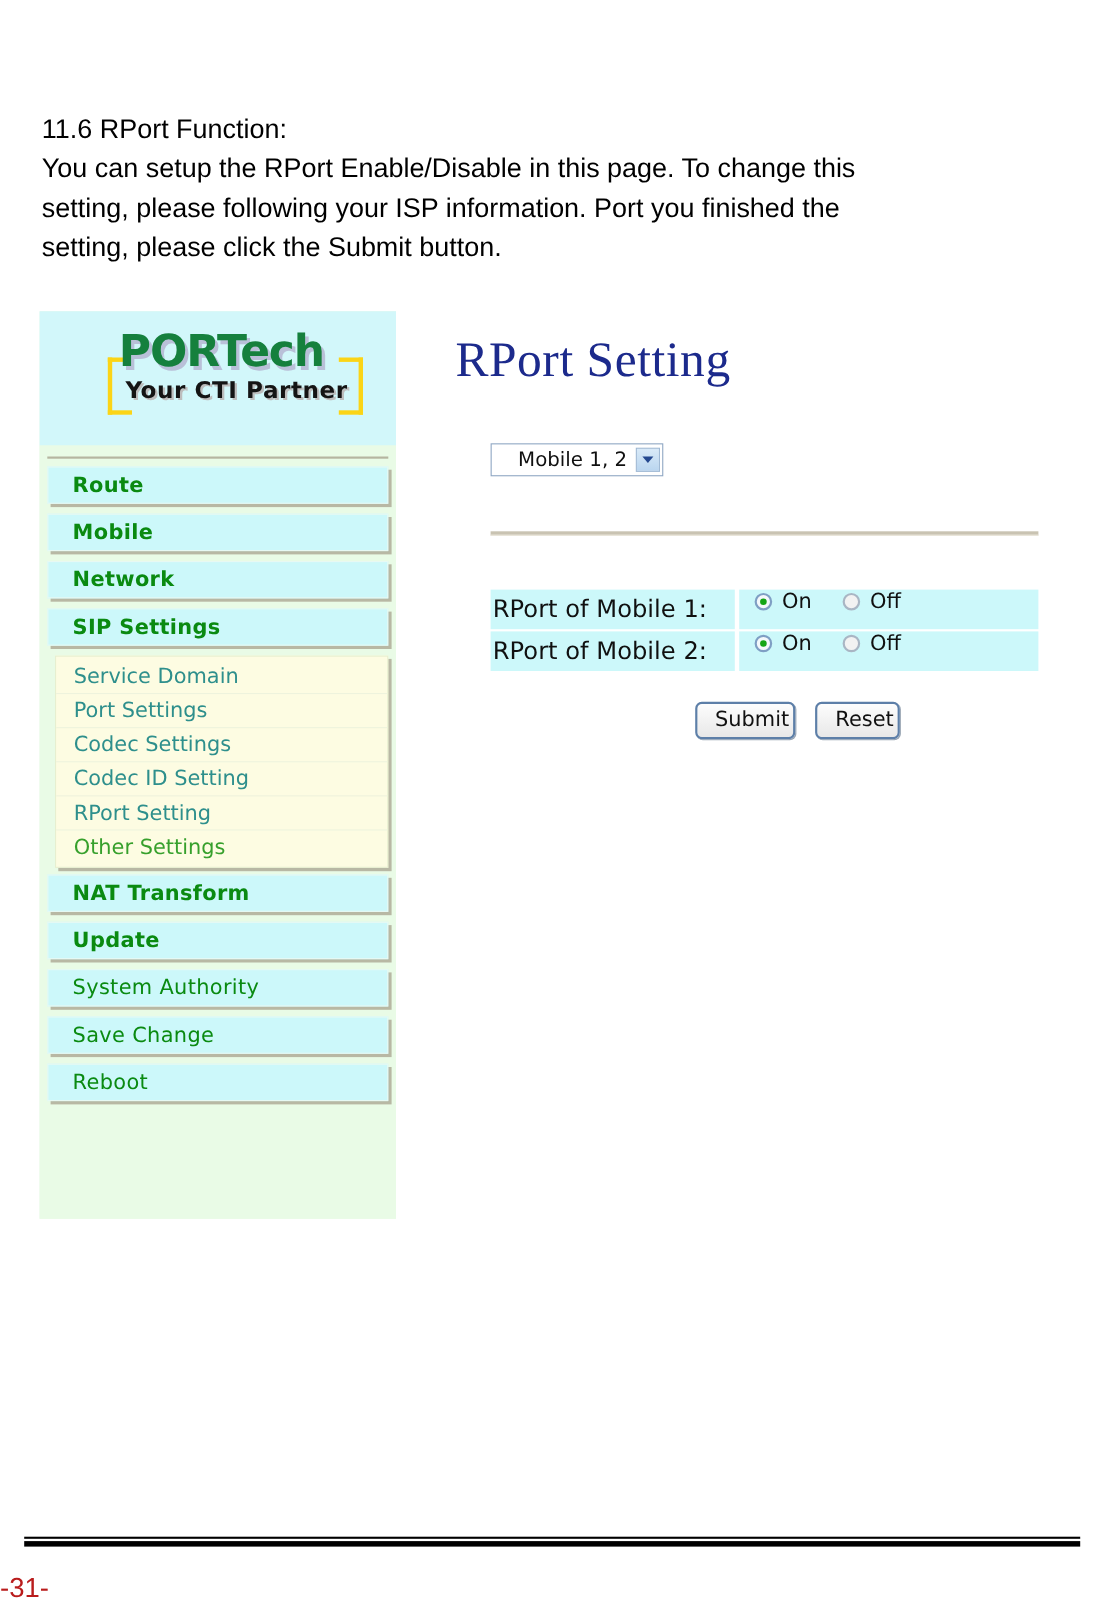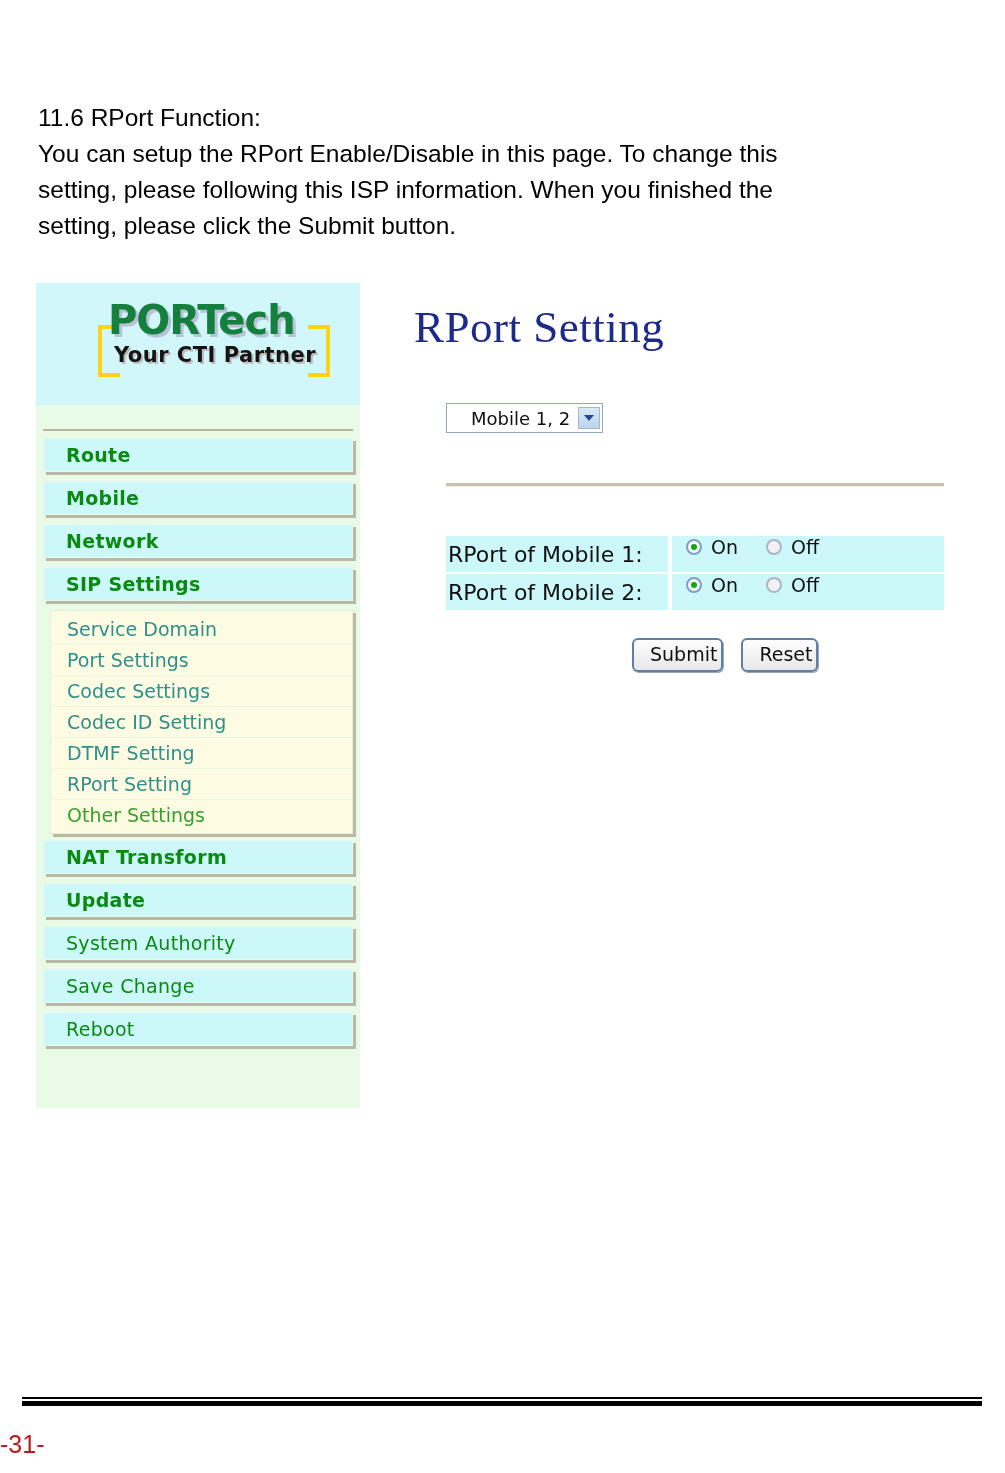--- a/index.html
+++ b/index.html
@@ -92,21 +92,21 @@
   .brk-l { left: 22px; top: 30px; border-right: none; }
   .brk-r { left: 232px; top: 30px; border-left: none; }
 
   .menu-area {
     position: absolute;
     left: 0;
     top: 122px;
     width: 324px;
     height: 703px;
     background: #e9fbe6;
-    padding-top: 24px;
+    padding-top: 10px;
     box-sizing: border-box;
   }
   .top-rule {
     margin: 0 7px 7px 7px;
     height: 2px;
     background: #b5b5a0;
   }
   .mitem {
     position: relative;
     margin: 0 7px 9px 7px;
@@ -316,21 +316,21 @@
     font-size: 25px;
     color: #b91c1c;
   }
 </style>
 </head>
 <body>
 
 <div class="doc-text">
   <p>11.6 RPort Function:</p>
   <p>You can setup the RPort Enable/Disable in this page. To change this</p>
-  <p>setting, please following this ISP information. When you finished the</p>
+  <p>setting, please following your ISP information. Port you finished the</p>
   <p>setting, please click the Submit button.</p>
 </div>
 
 <div class="webui">
 
   <div class="sidebar">
 
     <div class="logo-box">
       <div class="logo-inner">
         <div class="brk brk-l"></div>
@@ -361,23 +361,20 @@
           <span>Service Domain</span>
         </div>
         <div class="sitem">
           <span>Port Settings</span>
         </div>
         <div class="sitem">
           <span>Codec Settings</span>
         </div>
         <div class="sitem">
           <span>Codec ID Setting</span>
-        </div>
-        <div class="sitem">
-          <span>DTMF Setting</span>
         </div>
         <div class="sitem">
           <span>RPort Setting</span>
         </div>
         <div class="sitem green">
           <span>Other Settings</span>
         </div>
       </div>
 
       <div class="mitem bold">

